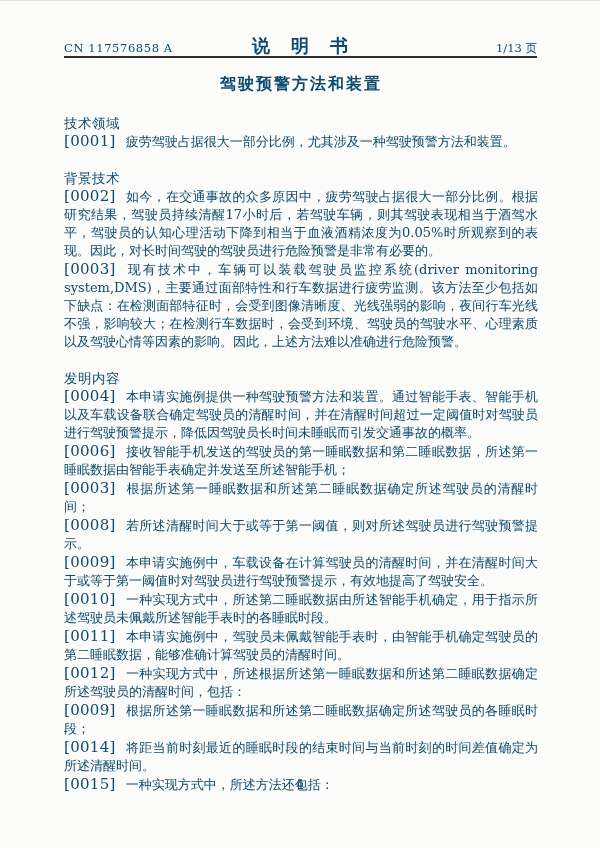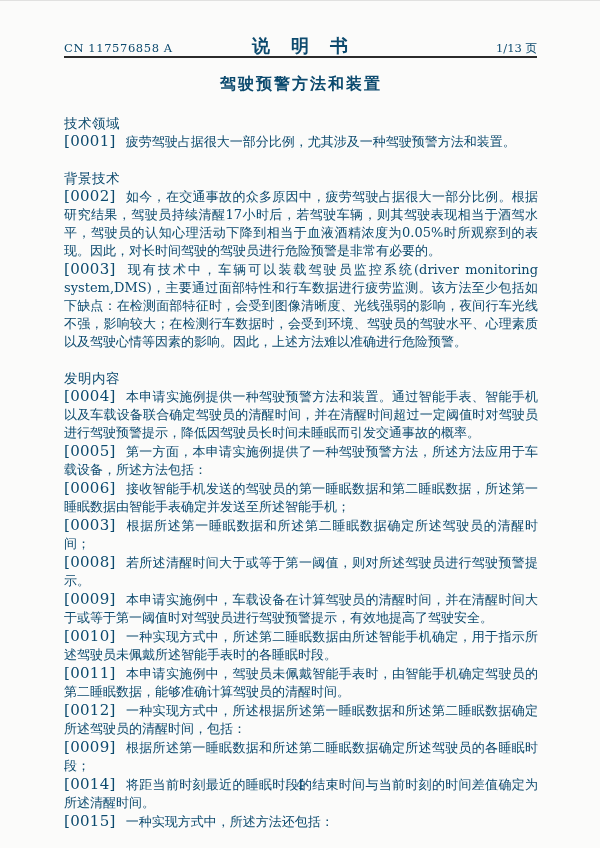--- a/index.html
+++ b/index.html
@@ -95,21 +95,20 @@
 
     <div class="sec">
       <h2 class="sec-heading">背景技术</h2>
       <p class="para"><span class="pnum">[0002]</span><span class="ptext">如今，在交通事故的众多原因中，疲劳驾驶占据很大一部分比例。根据研究结果，驾驶员持续清醒17小时后，若驾驶车辆，则其驾驶表现相当于酒驾水平，驾驶员的认知心理活动下降到相当于血液酒精浓度为0.05%时所观察到的表现。因此，对长时间驾驶的驾驶员进行危险预警是非常有必要的。</span></p>
       <p class="para"><span class="pnum">[0003]</span><span class="ptext">现有技术中，车辆可以装载驾驶员监控系统(driver monitoring system,DMS)，主要通过面部特性和行车数据进行疲劳监测。该方法至少包括如下缺点：在检测面部特征时，会受到图像清晰度、光线强弱的影响，夜间行车光线不强，影响较大；在检测行车数据时，会受到环境、驾驶员的驾驶水平、心理素质以及驾驶心情等因素的影响。因此，上述方法难以准确进行危险预警。</span></p>
     </div>
 
     <div class="sec">
       <h2 class="sec-heading">发明内容</h2>
       <p class="para"><span class="pnum">[0004]</span><span class="ptext">本申请实施例提供一种驾驶预警方法和装置。通过智能手表、智能手机以及车载设备联合确定驾驶员的清醒时间，并在清醒时间超过一定阈值时对驾驶员进行驾驶预警提示，降低因驾驶员长时间未睡眠而引发交通事故的概率。</span></p>
-      <p class="para"><span class="pnum">[0005]</span><span class="ptext">第一方面，本申请实施例提供了一种驾驶预警方法，所述方法应用于车载设备，所述方法包括：</span></p>
       <p class="para"><span class="pnum">[0006]</span><span class="ptext">接收智能手机发送的驾驶员的第一睡眠数据和第二睡眠数据，所述第一睡眠数据由智能手表确定并发送至所述智能手机；</span></p>
       <p class="para"><span class="pnum">[0003]</span><span class="ptext">根据所述第一睡眠数据和所述第二睡眠数据确定所述驾驶员的清醒时间；</span></p>
       <p class="para"><span class="pnum">[0008]</span><span class="ptext">若所述清醒时间大于或等于第一阈值，则对所述驾驶员进行驾驶预警提示。</span></p>
       <p class="para"><span class="pnum">[0009]</span><span class="ptext">本申请实施例中，车载设备在计算驾驶员的清醒时间，并在清醒时间大于或等于第一阈值时对驾驶员进行驾驶预警提示，有效地提高了驾驶安全。</span></p>
       <p class="para"><span class="pnum">[0010]</span><span class="ptext">一种实现方式中，所述第二睡眠数据由所述智能手机确定，用于指示所述驾驶员未佩戴所述智能手表时的各睡眠时段。</span></p>
       <p class="para"><span class="pnum">[0011]</span><span class="ptext">本申请实施例中，驾驶员未佩戴智能手表时，由智能手机确定驾驶员的第二睡眠数据，能够准确计算驾驶员的清醒时间。</span></p>
       <p class="para"><span class="pnum">[0012]</span><span class="ptext">一种实现方式中，所述根据所述第一睡眠数据和所述第二睡眠数据确定所述驾驶员的清醒时间，包括：</span></p>
       <p class="para"><span class="pnum">[0009]</span><span class="ptext">根据所述第一睡眠数据和所述第二睡眠数据确定所述驾驶员的各睡眠时段；</span></p>
       <p class="para"><span class="pnum">[0014]</span><span class="ptext">将距当前时刻最近的睡眠时段的结束时间与当前时刻的时间差值确定为所述清醒时间。</span></p>
       <p class="para"><span class="pnum">[0015]</span><span class="ptext">一种实现方式中，所述方法还包括：</span></p>

